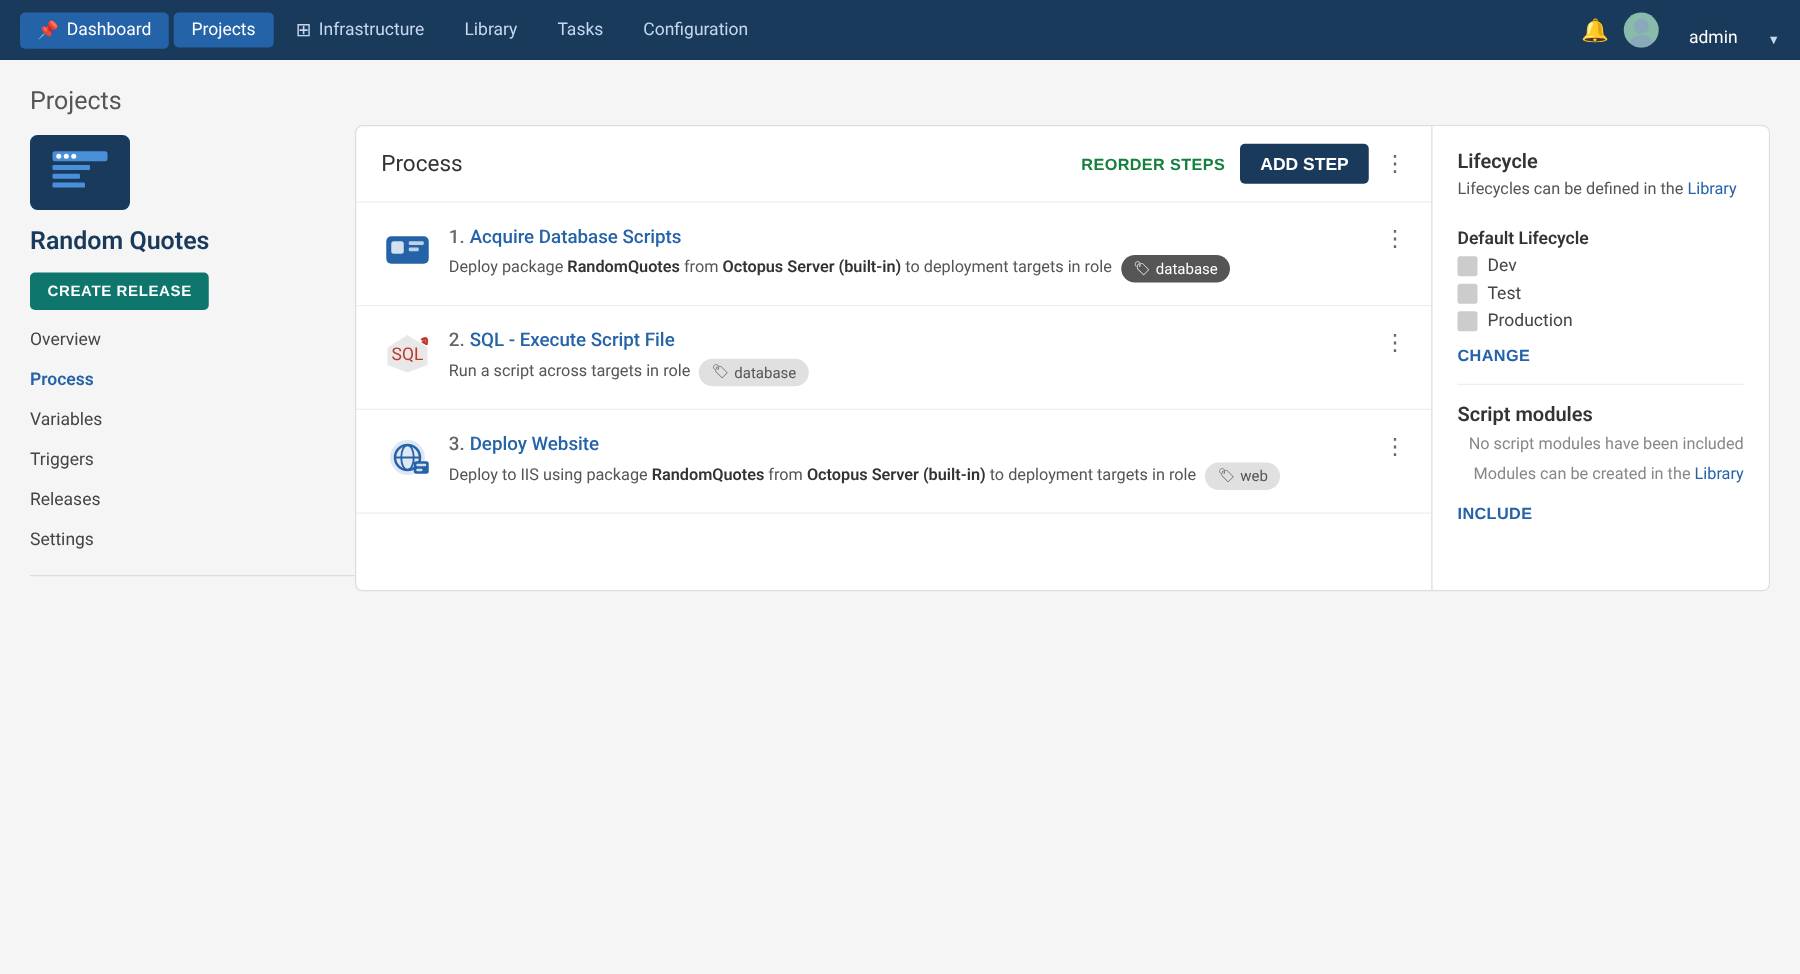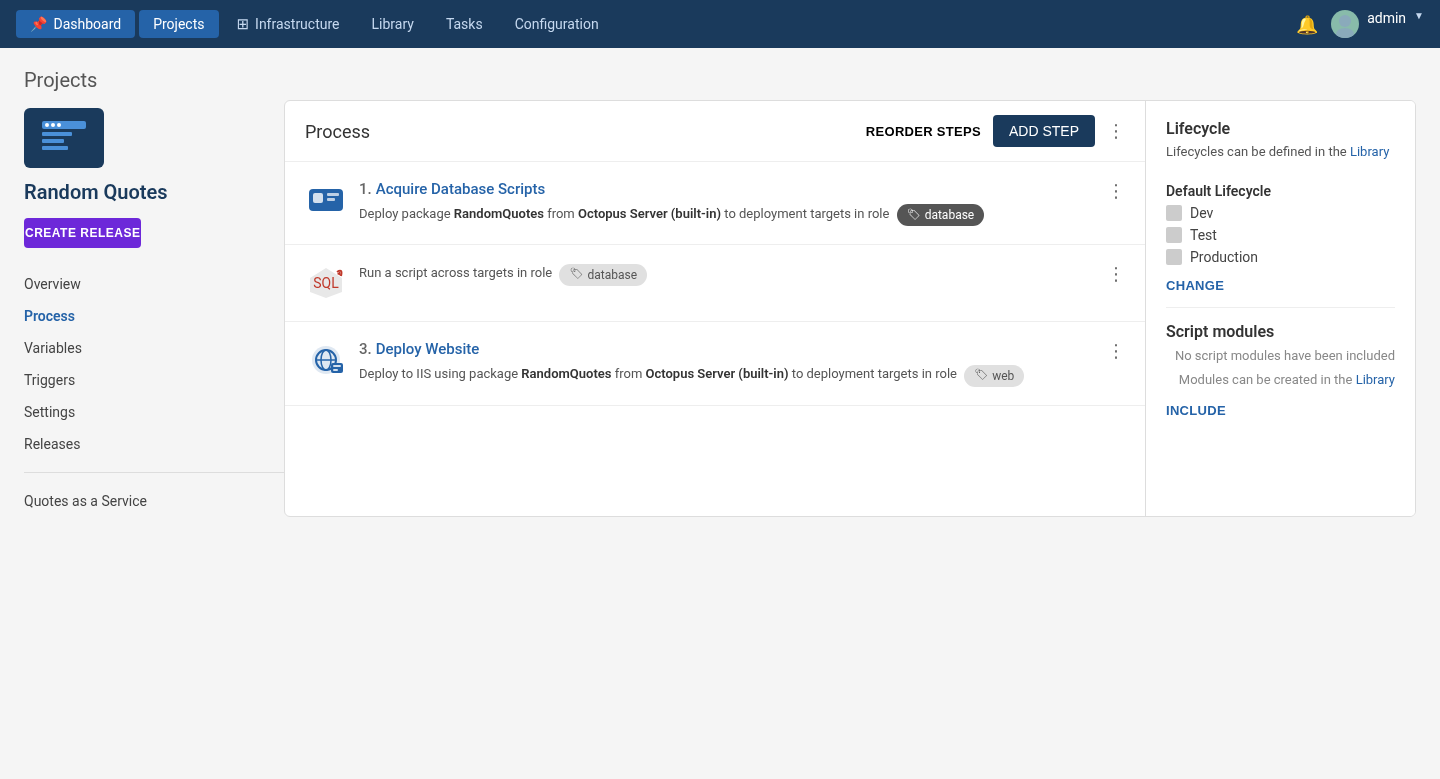--- a/index.html
+++ b/index.html
@@ -22,77 +22,77 @@
       font-size: 14px;
       display: flex;
       align-items: center;
       gap: 6px;
       white-space: nowrap;
     }
     .nav-item.active { background: #2563a8; color: #fff; }
     .nav-spacer { flex: 1; }
     .nav-right { display: flex; align-items: center; gap: 12px; }
     .nav-icon-btn { color: #c5d8ef; cursor: pointer; font-size: 18px; }
-    .nav-user { display: flex; align-items: flex-start; gap: 8px; color: #fff; cursor: pointer; }
+    .nav-user { display: flex; align-items: flex-end; gap: 24px; color: #fff; cursor: pointer; }
     .nav-avatar { width: 28px; height: 28px; border-radius: 50%; background: #8ba; overflow: hidden; display: flex; align-items: center; justify-content: center; font-size: 12px; }
 
     
     .page-header { padding: 20px 24px 8px; font-size: 20px; color: #555; }
     .page-content { display: flex; gap: 0; padding: 0 24px 24px; }
 
     
     .sidebar { width: 260px; min-width: 260px; padding-top: 8px; }
     .project-icon { width: 80px; height: 60px; background: #1a3a5c; border-radius: 6px; display: flex; align-items: center; justify-content: center; margin-bottom: 12px; }
     .project-icon svg { width: 50px; height: 40px; }
     .project-name { font-size: 20px; font-weight: 600; color: #1a3a5c; margin-bottom: 14px; }
     .create-release-btn {
-      background: #6d28d9;
+      background: #0f766e;
       color: #fff;
       border: none;
-      padding: 8px 1px;
+      padding: 8px 14px;
       border-radius: 4px;
       font-size: 12px;
       font-weight: 700;
       letter-spacing: 0.5px;
       cursor: pointer;
-      margin-bottom: 20px;
+      margin-bottom: 8px;
       text-transform: uppercase;
     }
     .sidebar-nav { list-style: none; }
     .sidebar-nav li { padding: 8px 0; cursor: pointer; font-size: 14px; color: #444; }
     .sidebar-nav li.active { color: #2563a8; font-weight: 600; }
     .sidebar-divider { border: none; border-top: 1px solid #ddd; margin: 12px 0; }
     .sidebar-sub { font-size: 14px; color: #444; padding: 8px 0; cursor: pointer; }
     .process-header {
       display: flex;
       align-items: center;
       padding: 14px 20px;
       border-bottom: 1px solid #eee;
       gap: 12px;
     }
     .process-title { font-size: 18px; color: #333; flex: 1; }
     .reorder-btn {
       background: none;
       border: none;
-      color: #000000;
+      color: #15803d;
       font-size: 13px;
       font-weight: 600;
       cursor: pointer;
       text-transform: uppercase;
       letter-spacing: 0.3px;
       margin-left: 44px;
     }
     .add-step-btn {
       background: #1a3a5c;
       color: #fff;
       border: none;
       padding: 8px 16px;
       border-radius: 4px;
       font-size: 14px;
-      font-weight: 400;
+      font-weight: 700;
       cursor: pointer;
     }
     .more-btn { background: none; border: none; font-size: 18px; cursor: pointer; color: #666; }
     .step-row {
       display: flex;
       align-items: flex-start;
       padding: 18px 20px;
       border-bottom: 1px solid #eee;
       gap: 14px;
     }
@@ -204,26 +204,25 @@
       </svg>
     </div>
     <div class="project-name">Random Quotes</div>
     <button class="create-release-btn">CREATE RELEASE</button>
 
     <ul class="sidebar-nav">
       <li>Overview</li>
       <li class="active">Process</li>
       <li>Variables</li>
       <li>Triggers</li>
+      <li>Releases</li>
       <li>Settings</li>
-      <li>Releases</li>
     </ul>
 
     <hr class="sidebar-divider">
-    <div class="sidebar-sub">Quotes as a Service</div>
   </aside>
 
   <div class="content-wrapper" style="flex:1; border-radius:6px; border:1px solid #ddd; overflow:hidden; background:#fff;">
 
     <div style="flex:1; display:flex; flex-direction:column;">
 
       <div class="process-header">
         <span class="process-title">Process</span>
         <button class="reorder-btn">REORDER STEPS</button>
         <button class="add-step-btn">ADD STEP</button>
@@ -257,20 +256,23 @@
       <div class="step-row">
         <div class="step-icon">
           <svg width="38" height="38" viewBox="0 0 38 38">
             <polygon points="19,4 35,14 35,28 19,34 3,28 3,14" fill="#e8e8e8"></polygon>
             <text x="19" y="24" text-anchor="middle" font-size="14" fill="#c0392b">SQL</text>
             <path d="M30,8 Q36,4 34,12" stroke="#c0392b" stroke-width="2" fill="none"></path>
             <polygon points="34,12 30,10 33,7" fill="#c0392b"></polygon>
           </svg>
         </div>
         <div class="step-content">
+          <div class="step-title">
+            <span class="step-number">2.</span><span>SQL - Execute Script File</span>
+          </div>
           <div class="step-desc">
             <span>Run a script across targets in role</span>
             <span class="tag">
               <span style="font-size:11px;">🏷</span>
               <span>database</span>
             </span>
           </div>
         </div>
         <button class="more-btn">⋮</button>
       </div>

